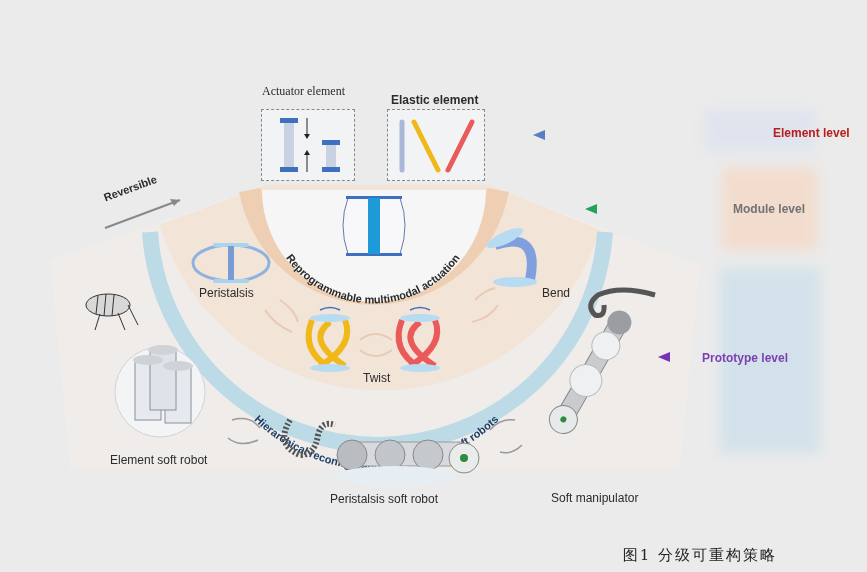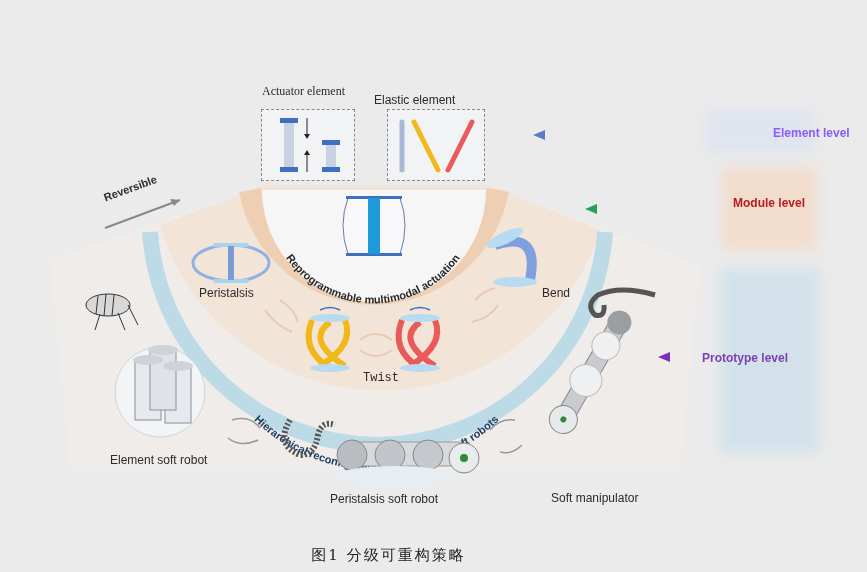--- a/index.html
+++ b/index.html
@@ -3,21 +3,21 @@
 <meta charset="utf-8">
 <style>
   html, body { margin:0; padding:0; }
   body { width:867px; height:572px; background:#ebebeb; position:relative; overflow:hidden;
          font-family:"Liberation Sans", sans-serif; }
   .abs { position:absolute; }
   .lbl { position:absolute; font-size:12px; color:#2b2b2b; white-space:nowrap; }
   .level { position:absolute; font-weight:bold; font-size:12px; white-space:nowrap; }
   .band { position:absolute; filter:blur(6px); }
   .box { position:absolute; border:1px dashed #888; background:#f2f3f5; }
-  .caption { position:absolute; left:0; width:777px; top:546px; text-align:center;
+  .caption { position:absolute; left:0; width:777px; top:546px; text-align:right;
              font-family:"DejaVu Serif", serif; font-size:15px; color:#222; letter-spacing:2px; }
   svg text { font-family:"Liberation Sans", sans-serif; }
 </style>
 </head>
 <body>
 
 <div class="band" style="left:705px;top:110px;width:110px;height:42px;background:#dfe4ee;"></div>
 <div class="band" style="left:722px;top:168px;width:95px;height:82px;background:#f2dccd;"></div>
 <div class="band" style="left:720px;top:268px;width:100px;height:185px;background:#d3e2ea;"></div>
 
@@ -169,36 +169,36 @@
     <line x1="45" y1="8" x2="45" y2="25" stroke="#222"></line>
       <polygon points="42,24 48,24 45,29" fill="#222"></polygon>
     <line x1="45" y1="62" x2="45" y2="44" stroke="#222"></line>
       <polygon points="42,45 48,45 45,40" fill="#222"></polygon>
     <rect x="60" y="30" width="18" height="5" fill="#3f6fbf"></rect>
     <rect x="64" y="35" width="10" height="22" fill="#c8d2e2"></rect>
     <rect x="60" y="57" width="18" height="5" fill="#3f6fbf"></rect>
   </svg>
 </div>
 
-<div class="lbl" style="left:374px;top:93px;">Elastic element</div>
+<div class="lbl" style="left:391px;top:93px;font-weight:bold;">Elastic element</div>
 <div class="box" style="left:387px;top:109px;width:96px;height:70px;">
   <svg width="96" height="70">
     <line x1="14" y1="12" x2="14" y2="60" stroke="#a9b8d6" stroke-width="5" stroke-linecap="round"></line>
     <line x1="26" y1="12" x2="50" y2="60" stroke="#f1b81a" stroke-width="5" stroke-linecap="round"></line>
     <line x1="84" y1="12" x2="60" y2="60" stroke="#ea5a5a" stroke-width="5" stroke-linecap="round"></line>
   </svg>
 </div>
 
 <div class="lbl" style="left:102px;top:192px;font-weight:bold;font-size:11px;transform:rotate(-20deg);transform-origin:left top;">Reversible</div>
 
 <div class="lbl" style="left:199px;top:286px;">Peristalsis</div>
 <div class="lbl" style="left:500px;top:286px;margin-left:42px;">Bend</div>
-<div class="lbl" style="left:363px;top:371px;font-family:Liberation Mono, monospace;">Twist</div>
+<div class="lbl" style="left:363px;top:371px;">Twist</div>
 
 <div class="lbl" style="left:110px;top:453px;">Element soft robot</div>
 <div class="lbl" style="left:330px;top:492px;">Peristalsis soft robot</div>
 <div class="lbl" style="left:551px;top:447px;margin-top:44px;">Soft manipulator</div>
 
-<div class="level" style="left:729px;top:126px;color:#8b5cf6;padding-left:44px;">Element level</div>
-<div class="level" style="left:733px;top:196px;color:#b91c1c;">Module level</div>
+<div class="level" style="left:729px;top:126px;color:#b91c1c;padding-left:44px;">Element level</div>
+<div class="level" style="left:733px;top:202px;color:#737373;">Module level</div>
 <div class="level" style="left:702px;top:351px;color:#7a3fb0;">Prototype level</div>
 
 <div class="caption">图1 分级可重构策略</div>
 
 </body></html>

